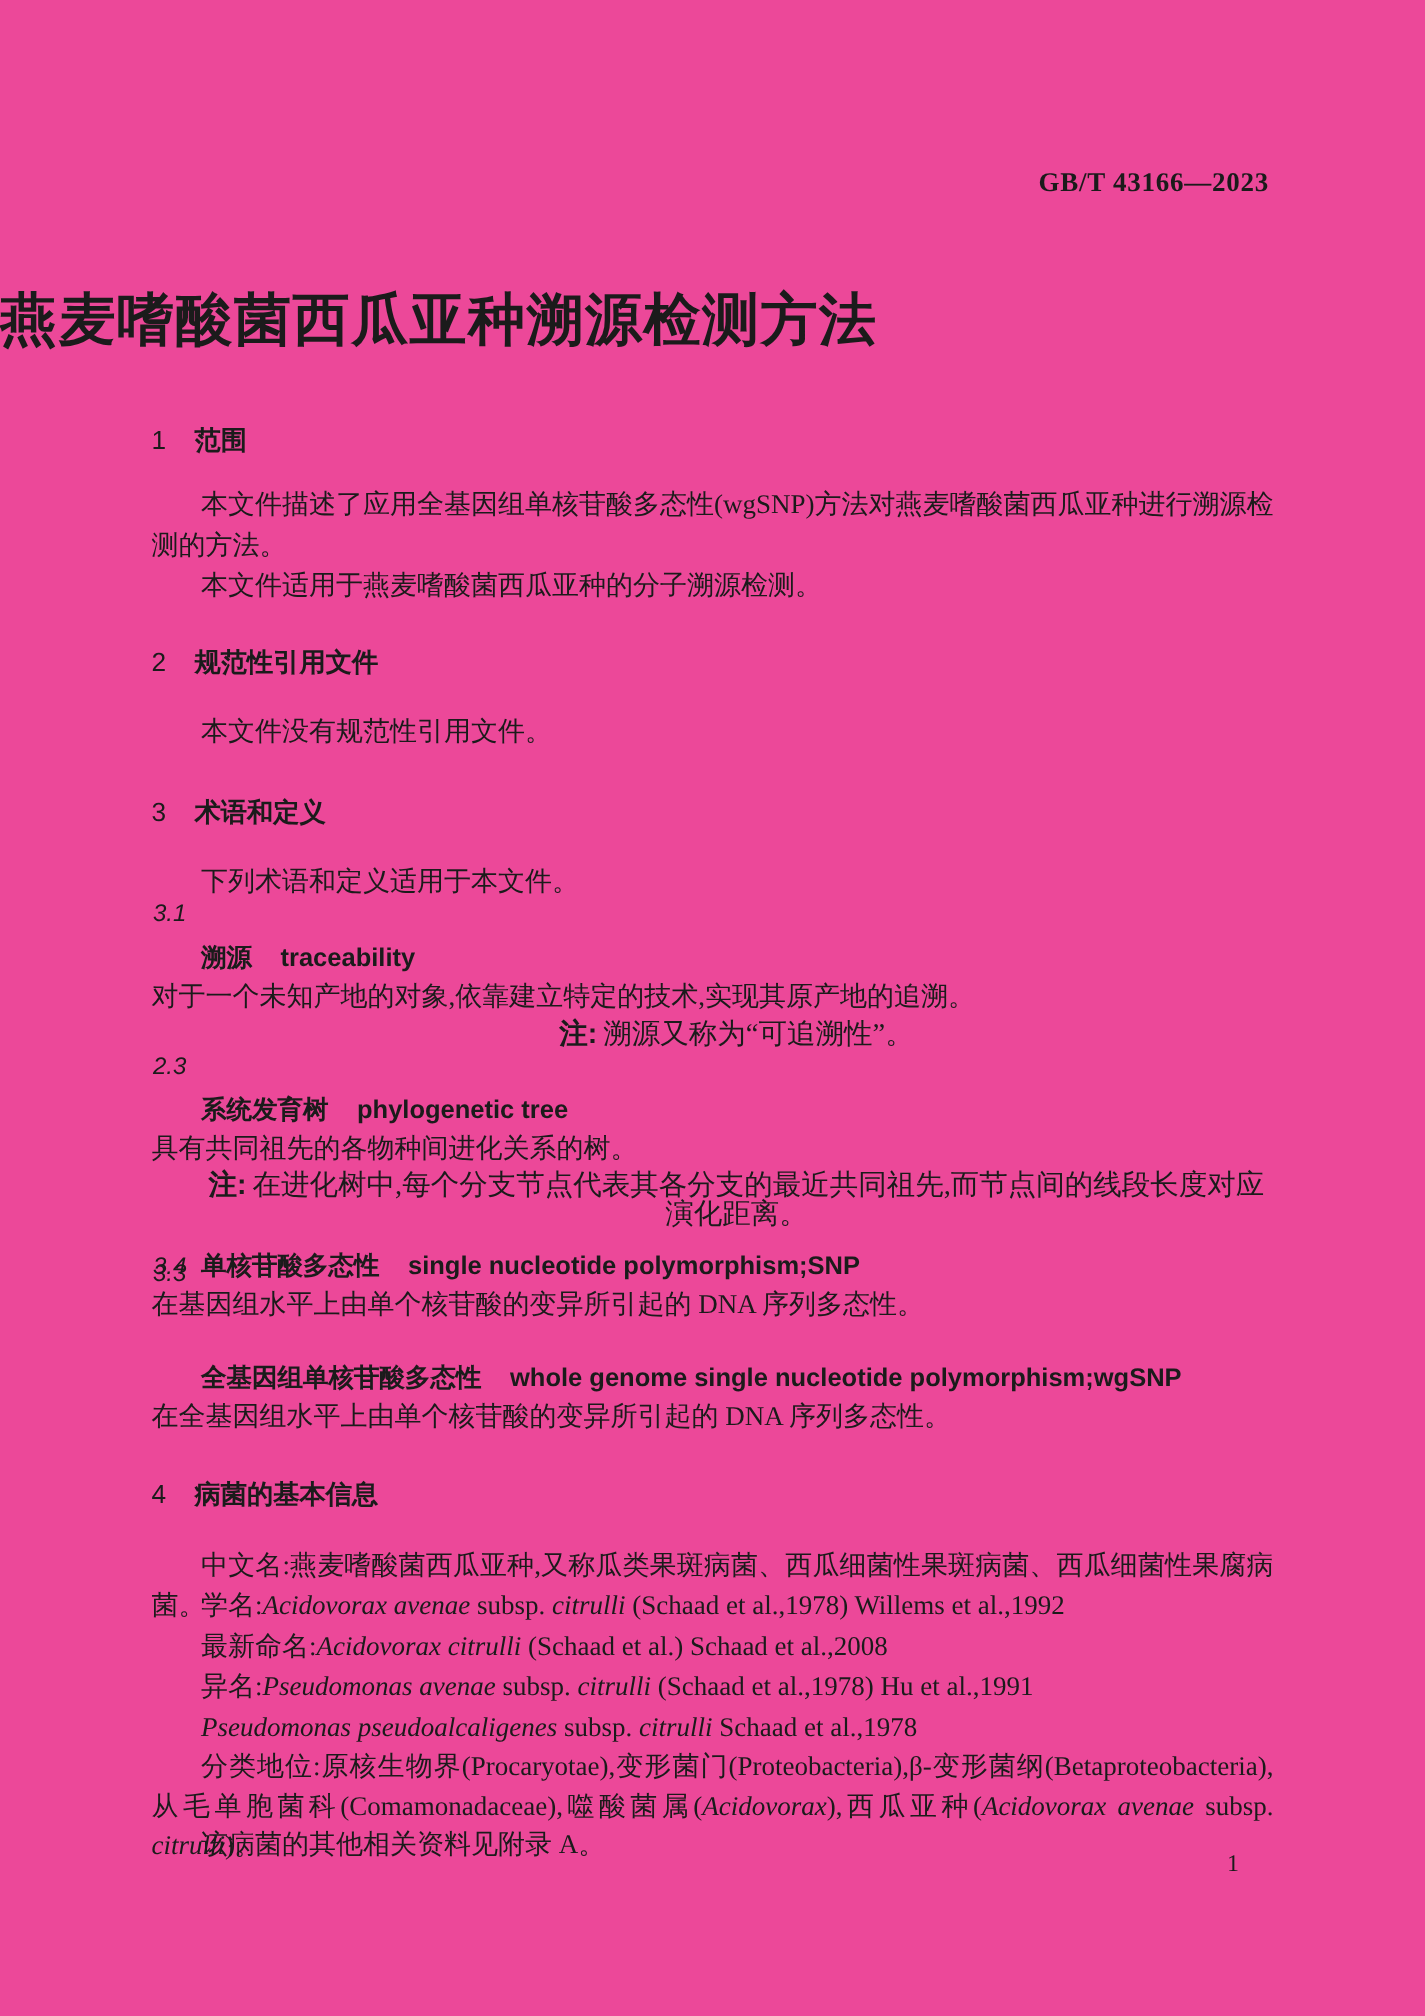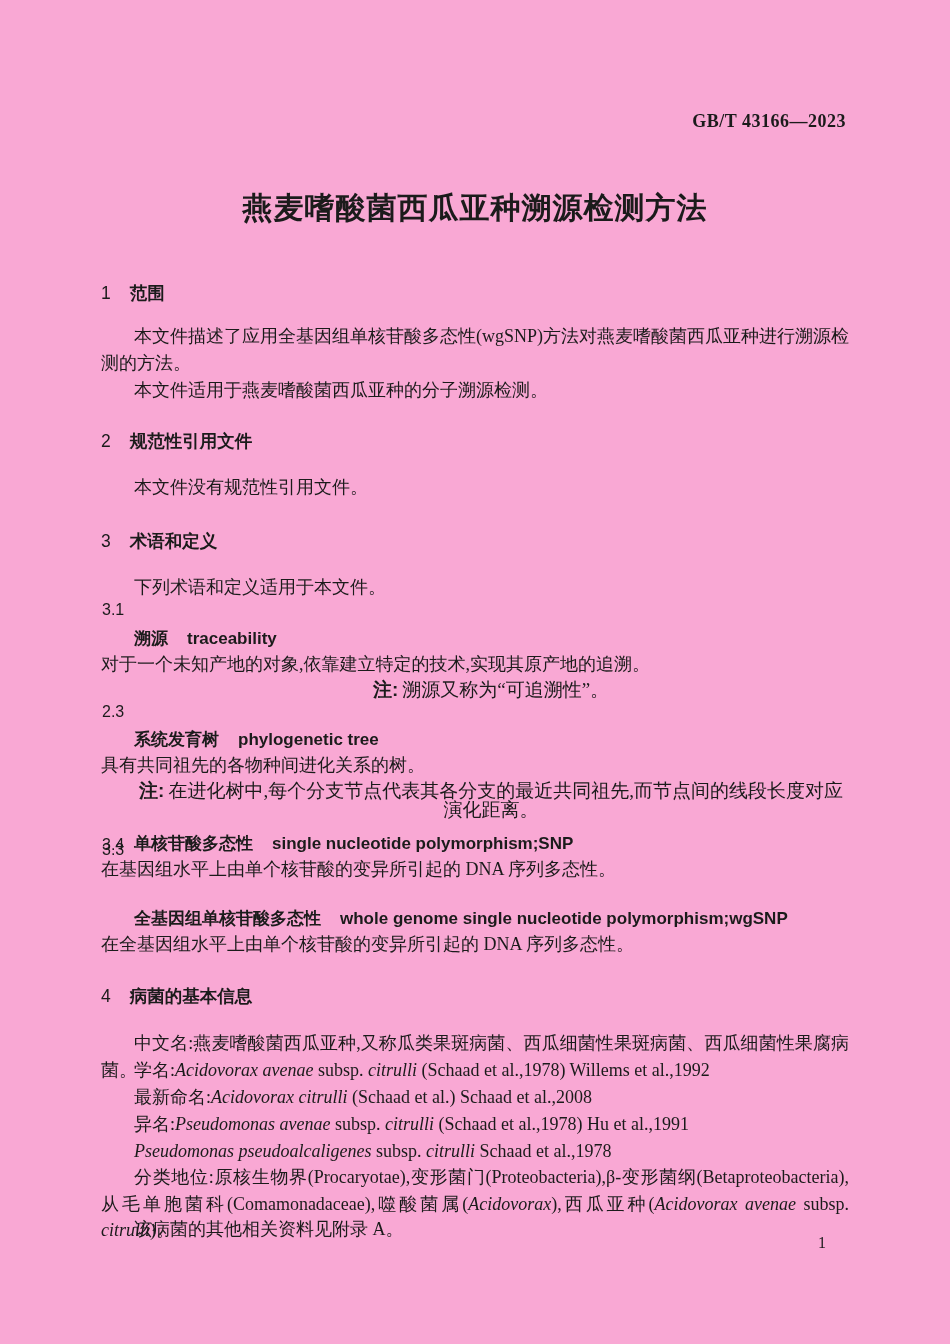--- a/index.html
+++ b/index.html
@@ -1,37 +1,36 @@
 <!DOCTYPE html>
 <html><head>
 <meta charset="utf-8">
 <style>
   html,body{margin:0;padding:0;background:#ffffff;}
   .page{
     position:relative;
     width:950px;height:1344px;
-    background:#f9a8d4;
+    background:#ec4899;
     color:#1b1b1b;
     font-family:"Liberation Serif","DejaVu Serif",serif;
     overflow:hidden;
   }
   .abs{position:absolute;}
   
   .std-code{
     top:111px;right:104px;
     font-size:18px;font-weight:bold;
     letter-spacing:0.5px;
     font-family:"Liberation Serif","DejaVu Serif",serif;
   }
   
   .doc-title{
     top:188px;left:0;width:100%;
-    text-align:center;
     font-family:"Liberation Sans","DejaVu Sans",sans-serif;
-    font-weight:bold;font-size:30px;letter-spacing:1px;
+    font-weight:bold;font-size:38px;letter-spacing:1px;
   }
   
   .h{
     left:101px;
     font-family:"Liberation Sans","DejaVu Sans",sans-serif;
     font-weight:bold;font-size:17.5px;
     white-space:nowrap;
   }
   .h .num{display:inline-block;margin-right:19px;font-weight:normal;}
   
@@ -39,20 +38,21 @@
     left:101px;width:748px;
     font-size:18px;line-height:26.5px;
     text-align:justify;
   }
   .indent{text-indent:33px;}
   
   .tid{
     left:102px;
     font-family:"Liberation Sans","DejaVu Sans",sans-serif;
     font-size:16px;
+    font-style:italic;
   }
   
   .term{
     left:134px;
     font-family:"Liberation Sans","DejaVu Sans",sans-serif;
     font-weight:bold;font-size:17px;
     white-space:nowrap;
   }
   .term .en{margin-left:19px;}
   

